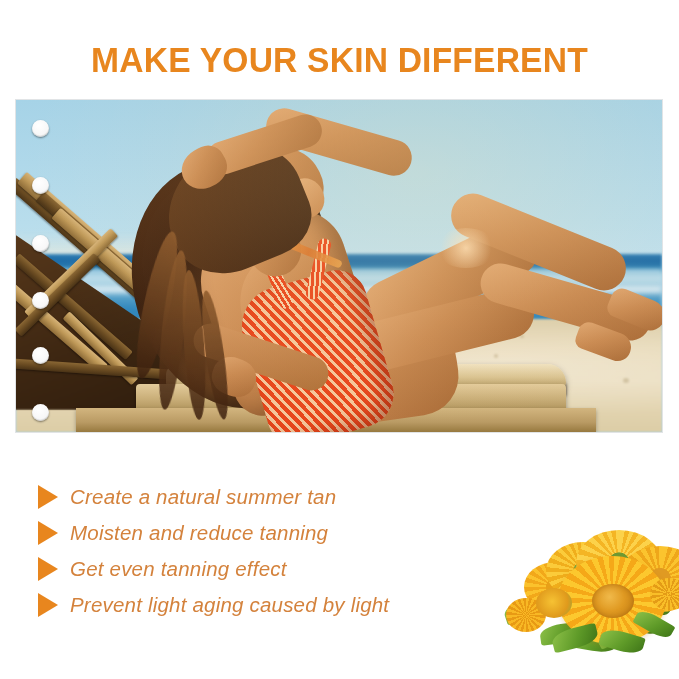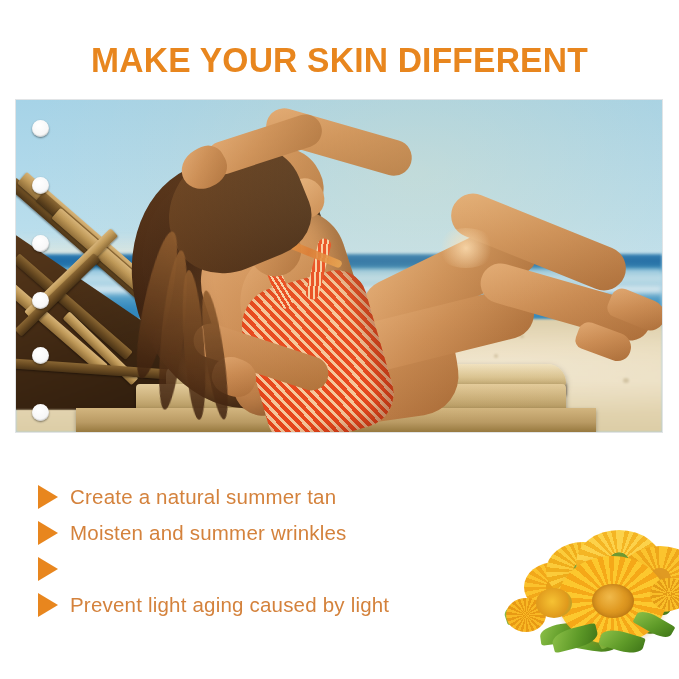--- a/index.html
+++ b/index.html
@@ -373,20 +373,21 @@
   .arrow {
     width: 0; height: 0;
     border-top: 12px solid transparent;
     border-bottom: 12px solid transparent;
     border-left: 20px solid #E8861E;
     margin-right: 12px;
     flex: 0 0 auto;
   }
   .bullet-text {
     font-family: "Liberation Sans", sans-serif;
+    font-style: italic;
     font-size: 20.5px;
     color: #D4823C;
     letter-spacing: 0.2px;
     white-space: nowrap;
   }
 
   
   .flowers {
     position: absolute;
     left: 500px;
@@ -498,24 +499,25 @@
   <div class="hole" style="left:16px; top:304px;"></div>
 </div>
 
 <div class="bullets">
   <div class="bullet-row">
     <div class="arrow"></div>
     <div class="bullet-text">Create a natural summer tan</div>
   </div>
   <div class="bullet-row">
     <div class="arrow"></div>
-    <div class="bullet-text">Moisten and summer wrinkles</div>
+    <div class="bullet-text">Moisten and reduce tanning</div>
   </div>
   <div class="bullet-row">
     <div class="arrow"></div>
+    <div class="bullet-text">Get even tanning effect</div>
   </div>
   <div class="bullet-row">
     <div class="arrow"></div>
     <div class="bullet-text">Prevent light aging caused by light</div>
   </div>
 </div>
 
 <div class="flowers">
 
   <div class="leaf" style="left:4px;  top:72px;  width:40px; height:20px; transform:rotate(-18deg);"></div>

